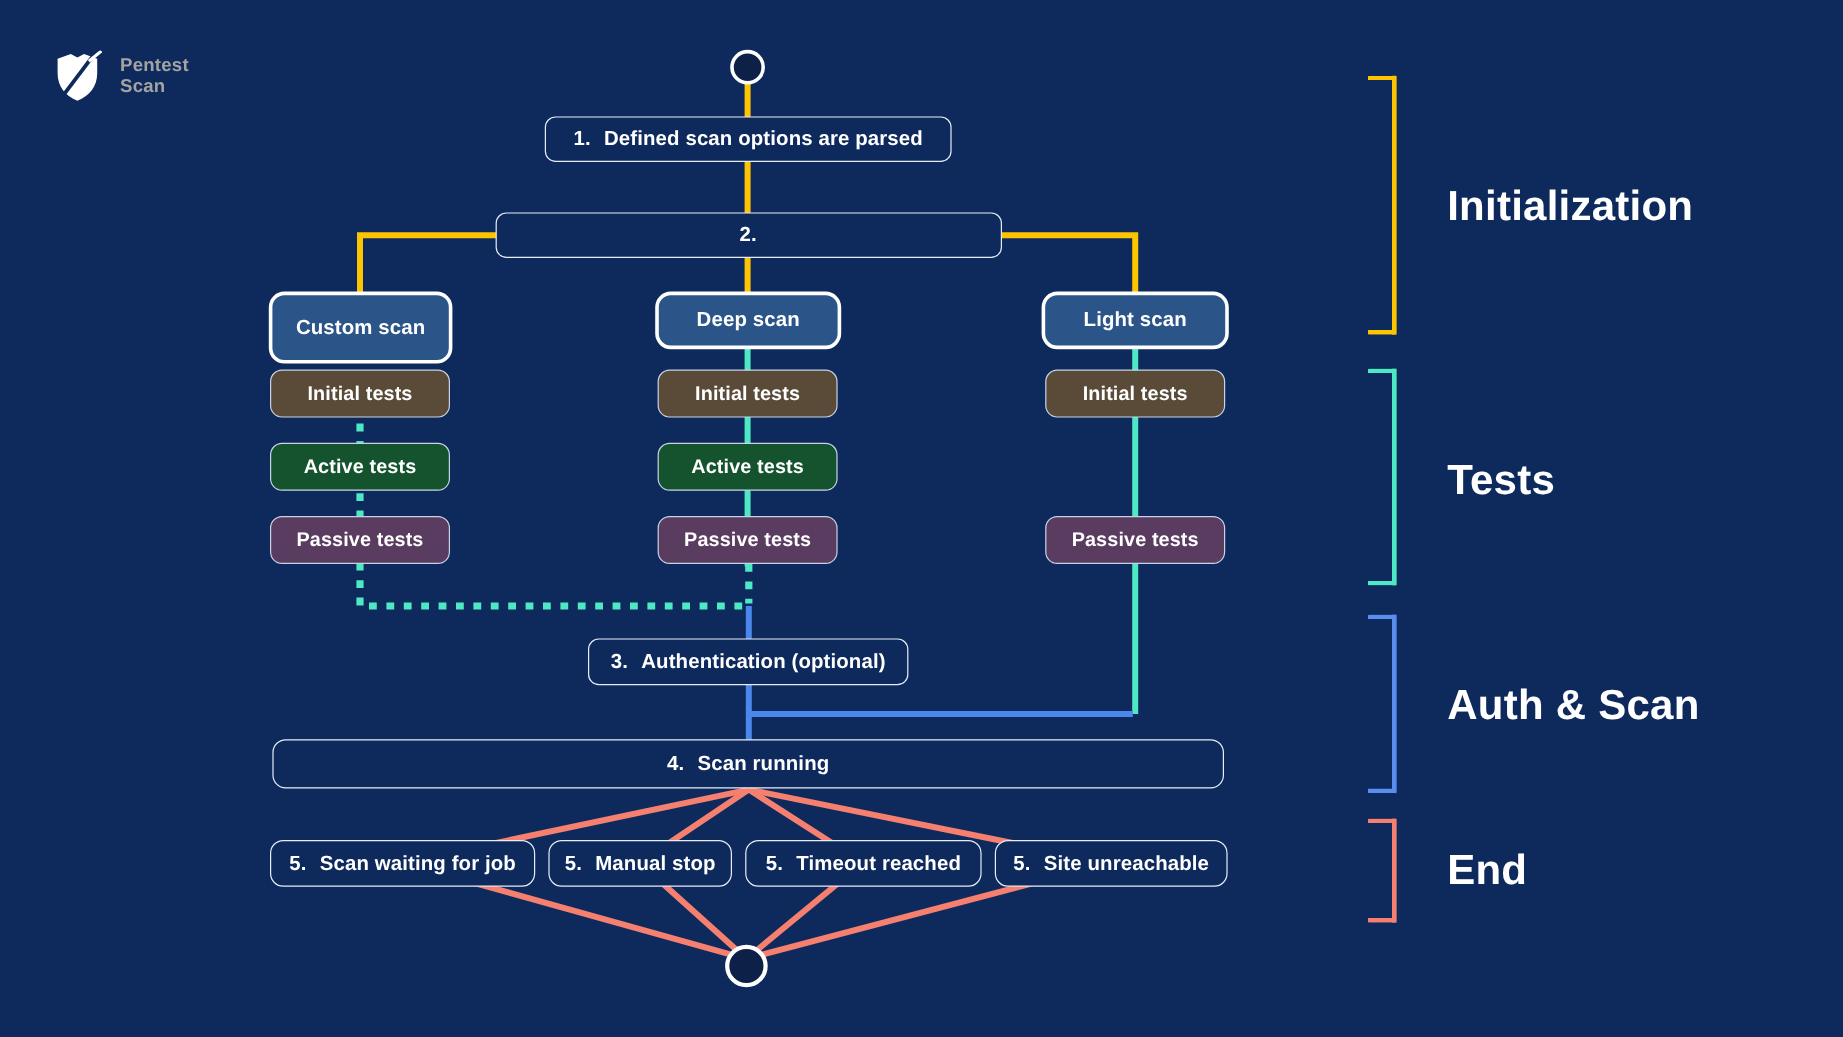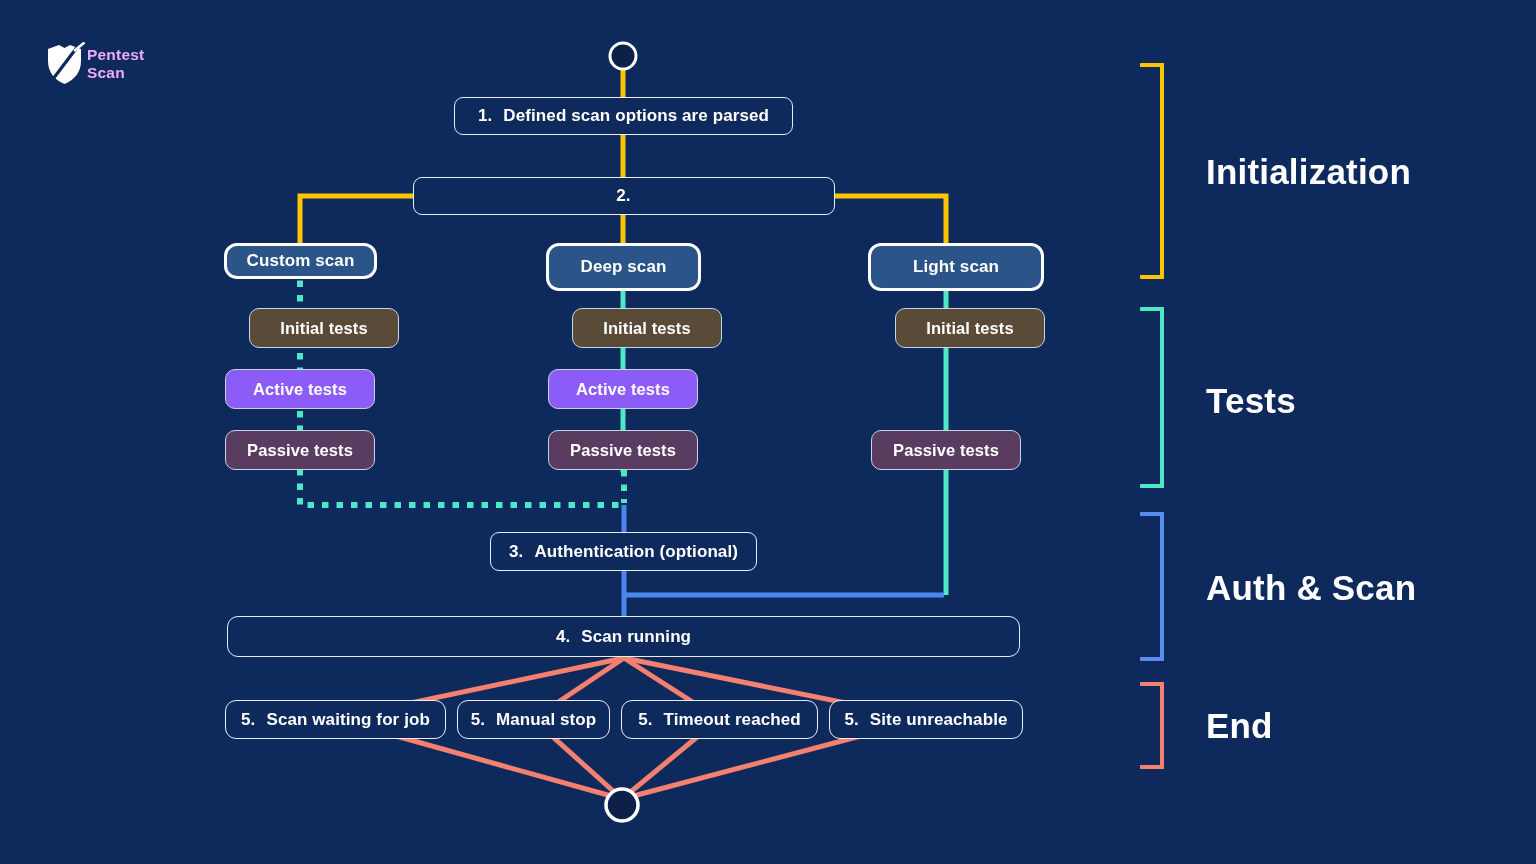--- a/index.html
+++ b/index.html
@@ -22,42 +22,42 @@
     box-sizing:border-box;white-space:nowrap;
   }
   .box .num{margin-right:1px;}
 
   .scan-type{
     background:#2B5588;border:3.5px solid #ffffff;border-radius:13px;
   }
   .test{
     border-radius:10px;font-size:16.5px;border:1.6px solid #C8D3E5;
   }
-  .test-initial{background:#5A4B38;margin-left:24px;}
-  .test-active{background:#8b5cf6;}
+  .test-initial{background:#5A4B38;}
+  .test-active{background:#14532d;}
   .test-passive{background:#5A3C61;}
 
   .legend-label{
     position:absolute;left:1206px;z-index:2;
     color:#ffffff;font-weight:700;font-size:35px;letter-spacing:.2px;
     white-space:nowrap;
   }
   .bracket{
     position:absolute;left:1140px;width:24px;z-index:2;
     border-top:4px solid;border-right:4px solid;border-bottom:4px solid;
     box-sizing:border-box;border-radius:1px;
   }
   .bracket-init{top:63px;height:216px;border-color:#FDC500;}
   .bracket-tests{top:307px;height:181px;border-color:#4DE8C4;}
   .bracket-auth{top:512px;height:149px;border-color:#5B8DEF;}
   .bracket-end{top:682px;height:87px;border-color:#F5806F;}
 
   .logo{
     position:absolute;left:45px;top:42px;z-index:2;
-    display:flex;align-items:center;gap:2px;color:#f0abfc;
+    display:flex;align-items:center;gap:15px;color:#a3a3a3;
   }
   .logo-text{font-weight:700;font-size:15.5px;line-height:1.15;letter-spacing:.2px;}
 </style>
 </head>
 <body>
 
 <div id="stage">
 
   <svg id="wires" width="1536" height="864" viewBox="0 0 1536 864">
 
@@ -96,27 +96,27 @@
 
   <div class="box" style="left:454px;top:97px;width:339px;height:38px;">
     <span class="num">1.</span>
     <span>Defined scan options are parsed</span>
   </div>
 
   <div class="box" style="left:413px;top:177px;width:422px;height:38px;">
     <span class="num">2.</span>
   </div>
 
-  <div class="box scan-type" style="left:224px;top:243px;width:153px;height:36px;">
+  <div class="box scan-type" style="left:224px;top:243px;width:153px;height:60px;">
     <span>Custom scan</span>
   </div>
   <div class="box scan-type" style="left:546px;top:243px;width:155px;height:48px;">
     <span>Deep scan</span>
   </div>
-  <div class="box scan-type" style="left:868px;top:243px;width:176px;height:48px;">
+  <div class="box scan-type" style="left:868px;top:243px;width:156px;height:48px;">
     <span>Light scan</span>
   </div>
 
   <div class="box test test-initial" style="left:225px;top:308px;width:150px;height:40px;">
     <span>Initial tests</span>
   </div>
   <div class="box test test-active" style="left:225px;top:369px;width:150px;height:40px;">
     <span>Active tests</span>
   </div>
   <div class="box test test-passive" style="left:225px;top:430px;width:150px;height:40px;">

